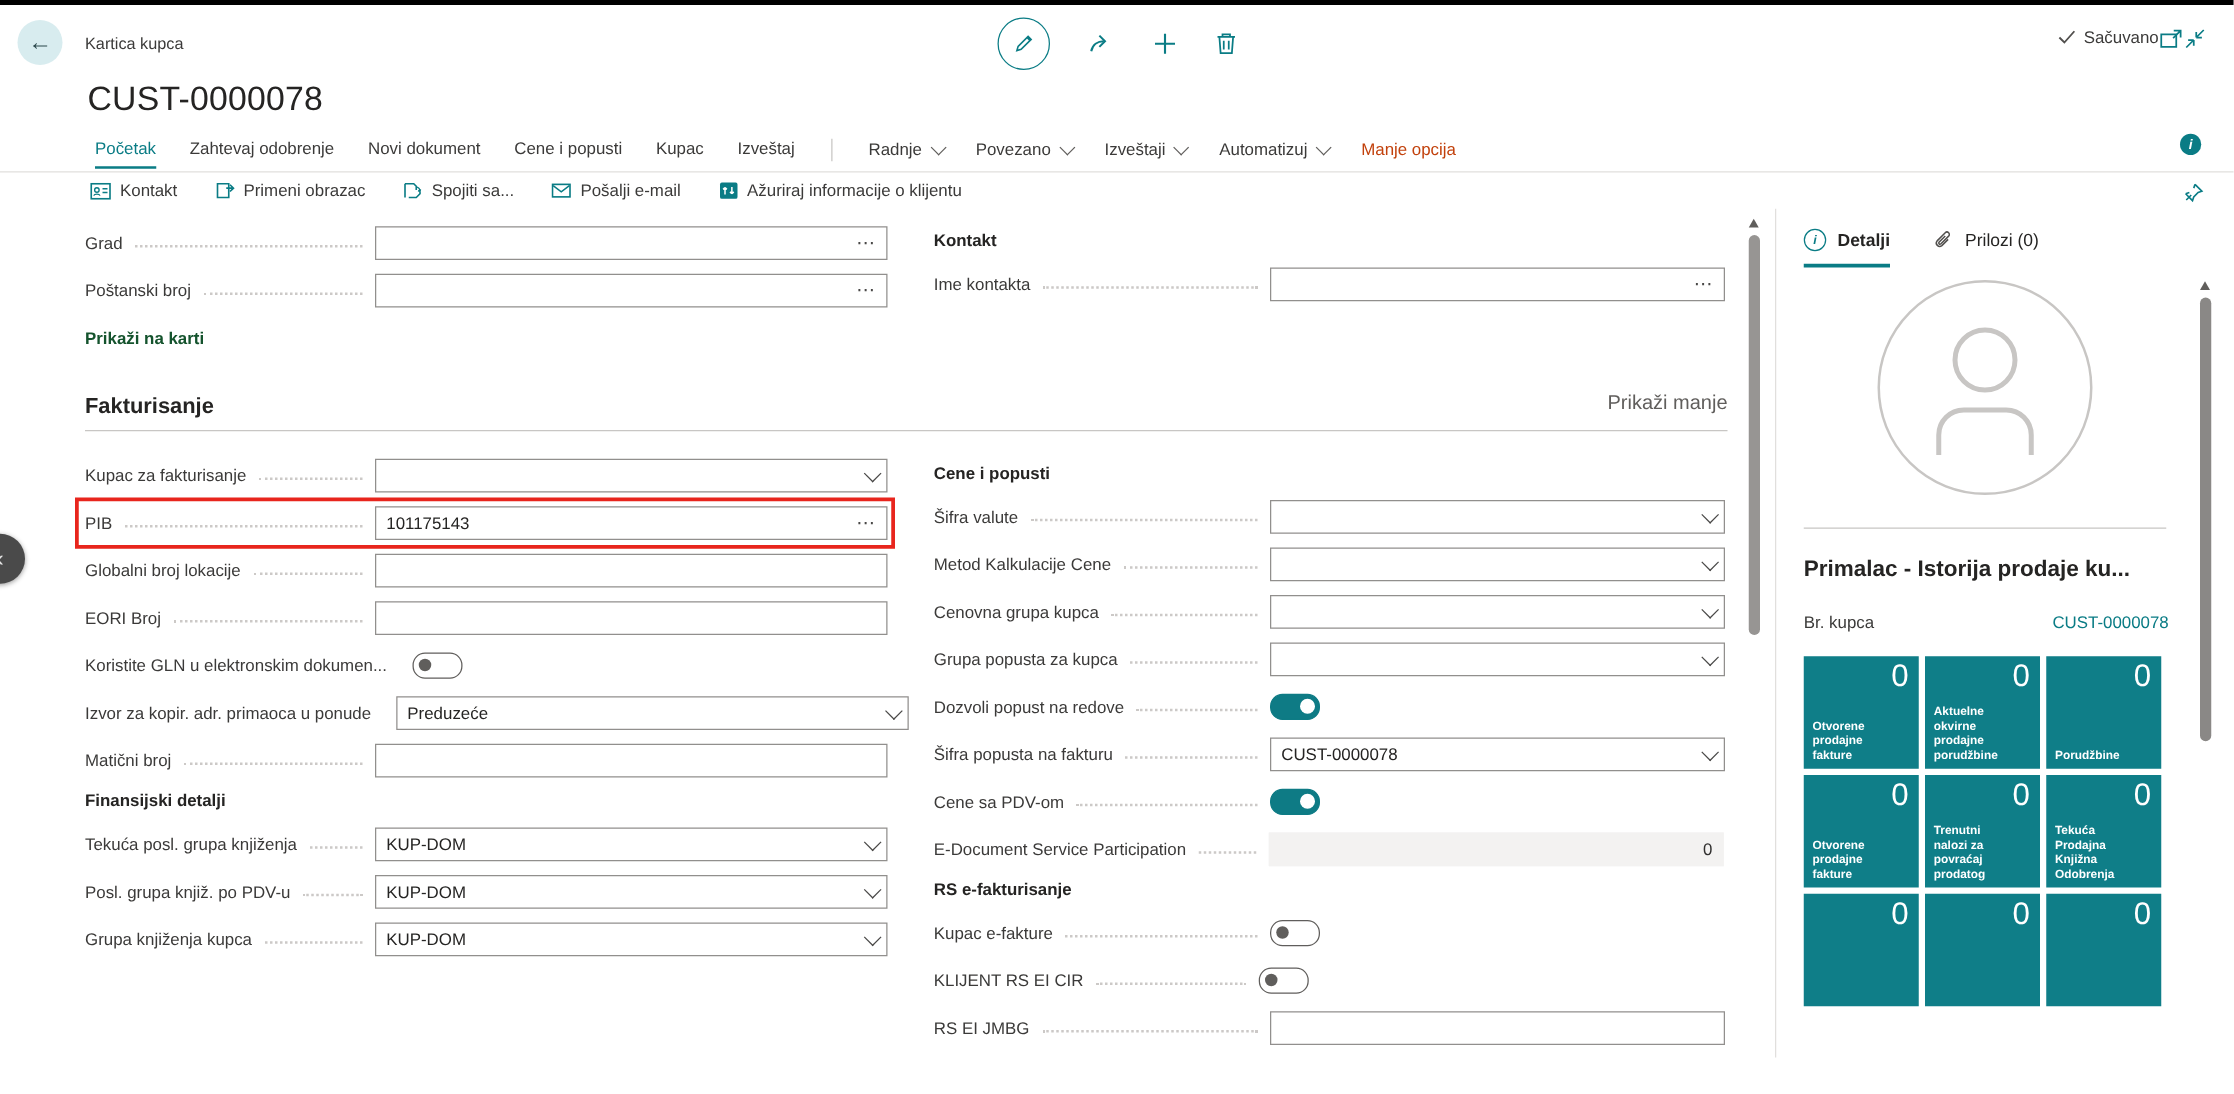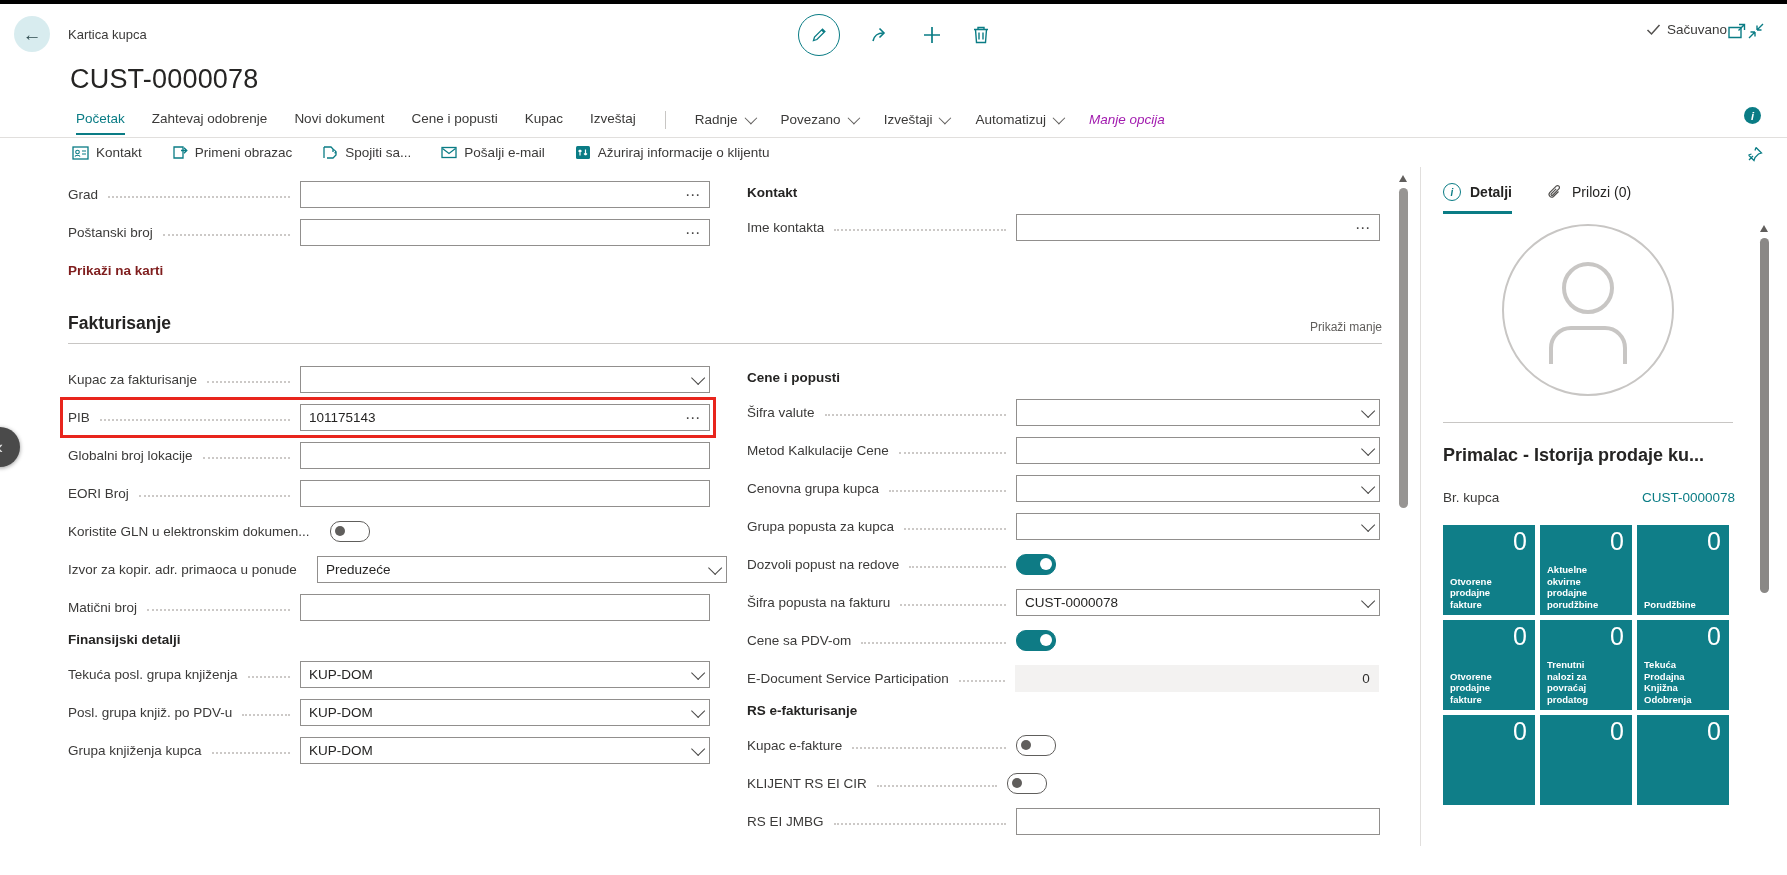--- a/index.html
+++ b/index.html
@@ -22,21 +22,21 @@
   .hdr-right{position:absolute;right:22px;top:18px;display:flex;align-items:flex-start;}
   .saved{display:flex;align-items:center;gap:6px;font-size:13.5px;color:#3b3a39;}
   
   .rec-title{padding:2px 0 0 70px;font-size:27px;font-weight:300;color:#252423;letter-spacing:.2px;}
   
   .ribbon{position:relative;display:flex;align-items:center;gap:27px;padding:14px 0 0 76px;font-size:13.5px;color:#3b3a39;height:28px;}
   .tab{cursor:pointer;padding-bottom:7px;border-bottom:2.5px solid transparent;white-space:nowrap;}
   .tab.active{color:#0a7c85;border-bottom-color:#0a7c85;}
   .rib-sep{width:1px;height:18px;background:#c8c6c4;margin:0 2px 6px 2px;}
   .menu-item{display:flex;align-items:center;gap:7px;cursor:pointer;padding-bottom:7px;white-space:nowrap;}
-  .more-opts{color:#a21caf;cursor:pointer;padding-bottom:7px;white-space:nowrap;font-style:italic;}
+  .more-opts{color:#c2410c;cursor:pointer;padding-bottom:7px;white-space:nowrap;}
   .caret{width:8px;height:8px;border-right:1.3px solid #605e5c;border-bottom:1.3px solid #605e5c;transform:rotate(45deg) translateY(-2px);}
   .info-circle{position:absolute;right:26px;top:12px;width:17px;height:17px;border-radius:50%;background:#0a7c85;color:#fff;font-size:11px;font-weight:700;display:flex;align-items:center;justify-content:center;cursor:pointer;font-style:italic;}
   .ribbon-divider{height:1px;background:#e1dfdd;margin-top:0px;}
   
   .actionbar{position:relative;display:flex;align-items:center;gap:30px;padding:7px 0 7px 72px;font-size:13.5px;color:#3b3a39;}
   .act{display:flex;align-items:center;gap:7px;cursor:pointer;white-space:nowrap;}
   .pin{position:absolute;right:24px;top:8px;cursor:pointer;}
   
   .content{position:relative;height:679px;}
   .main-pane{position:absolute;left:0;top:0;width:1392px;height:679px;overflow:hidden;padding-top:14px;box-sizing:border-box;}
@@ -50,25 +50,25 @@
   .w-l{width:410px;} .w-r{width:364px;}
   .cval{flex:1;overflow:hidden;white-space:nowrap;}
   .chev{width:9px;height:9px;border-right:1.5px solid #494847;border-bottom:1.5px solid #494847;transform:rotate(45deg) translateY(-3px);flex:none;cursor:pointer;}
   .dots3{color:#494847;font-size:15px;letter-spacing:1px;flex:none;cursor:pointer;line-height:0;}
   .ctl-none{flex:none;display:flex;align-items:center;}
   .readonly{background:#f3f2f1;border:1px solid #f3f2f1;justify-content:flex-end;color:#31302f;cursor:default;}
   .toggle{width:38px;height:19px;border-radius:10px;border:1px solid #605e5c;background:#fff;position:relative;cursor:pointer;flex:none;}
   .toggle .knob{position:absolute;top:3.5px;left:4px;width:10px;height:10px;border-radius:50%;background:#605e5c;}
   .toggle.on{background:#0e7b85;border-color:#0e7b85;}
   .toggle.on .knob{left:auto;right:3px;top:2.5px;width:12px;height:12px;background:#fff;}
-  .map-link{font-size:13.5px;font-weight:700;color:#7f1d1d;cursor:pointer;margin:6px 0 0 0;display:inline-block;}
+  .map-link{font-size:13.5px;font-weight:700;color:#14532d;cursor:pointer;margin:6px 0 0 0;display:inline-block;}
   .sub-title{font-size:13.5px;font-weight:700;color:#252423;margin:4px 0 14px 0;}
-  .sec-head{display:flex;align-items:flex-end;justify-content:space-between;margin:34px 10px 0 68px;border-bottom:1px solid #c8c6c4;padding-bottom:9px;}
+  .sec-head{display:flex;align-items:flex-start;justify-content:space-between;margin:34px 10px 0 68px;border-bottom:1px solid #c8c6c4;padding-bottom:9px;}
   .sec-title{font-size:17.5px;font-weight:700;color:#252423;}
-  .show-less{font-size:12px;color:#605e5c;cursor:pointer;}
+  .show-less{font-size:16px;color:#605e5c;cursor:pointer;}
   .row-b{margin-top:22px;}
   .red-box{position:absolute;left:-8px;right:-6px;top:-7px;bottom:-7px;border:3px solid #e8251d;pointer-events:none;}
   
   .m-scroll{position:absolute;left:1397px;top:0;width:12px;height:679px;}
   .sb-up{width:0;height:0;border-left:4.5px solid transparent;border-right:4.5px solid transparent;border-bottom:7px solid #605e5c;margin:8px auto 0 auto;}
   .m-thumb{width:9px;background:#979593;border-radius:5px;margin:6px auto 0 auto;height:320px;cursor:grab;}
   
   .factbox{position:absolute;left:1420px;top:0;width:367px;height:679px;border-left:1px solid #e1dfdd;box-sizing:border-box;padding:16px 0 0 22px;overflow:hidden;}
   .fb-tabs{display:flex;align-items:center;gap:34px;font-size:14px;}
   .fb-tab{display:flex;align-items:center;gap:9px;cursor:pointer;padding-bottom:10px;border-bottom:3px solid transparent;}

